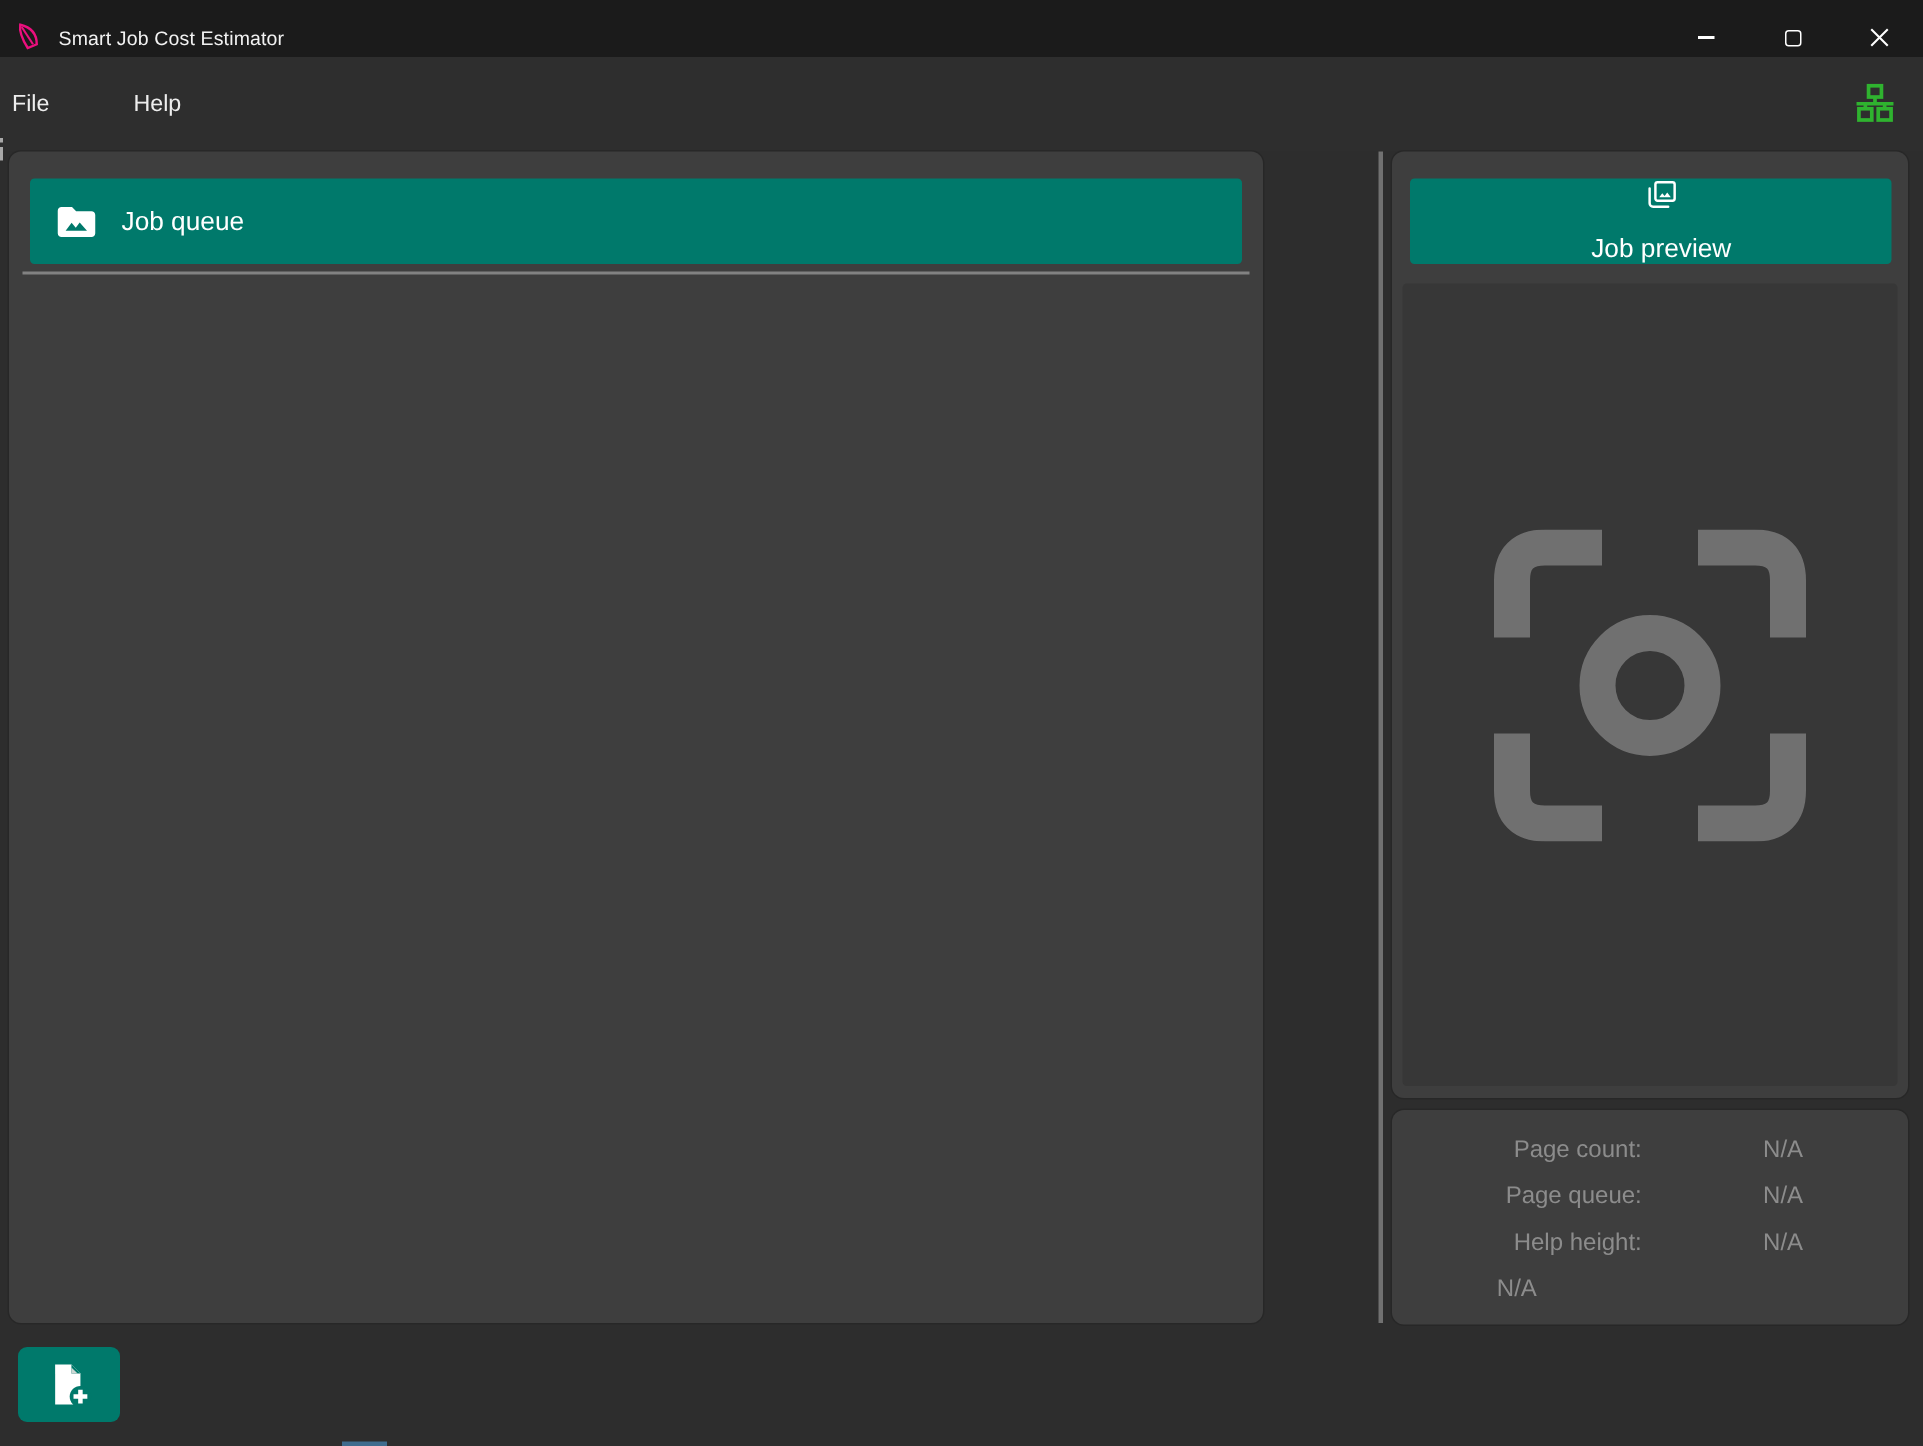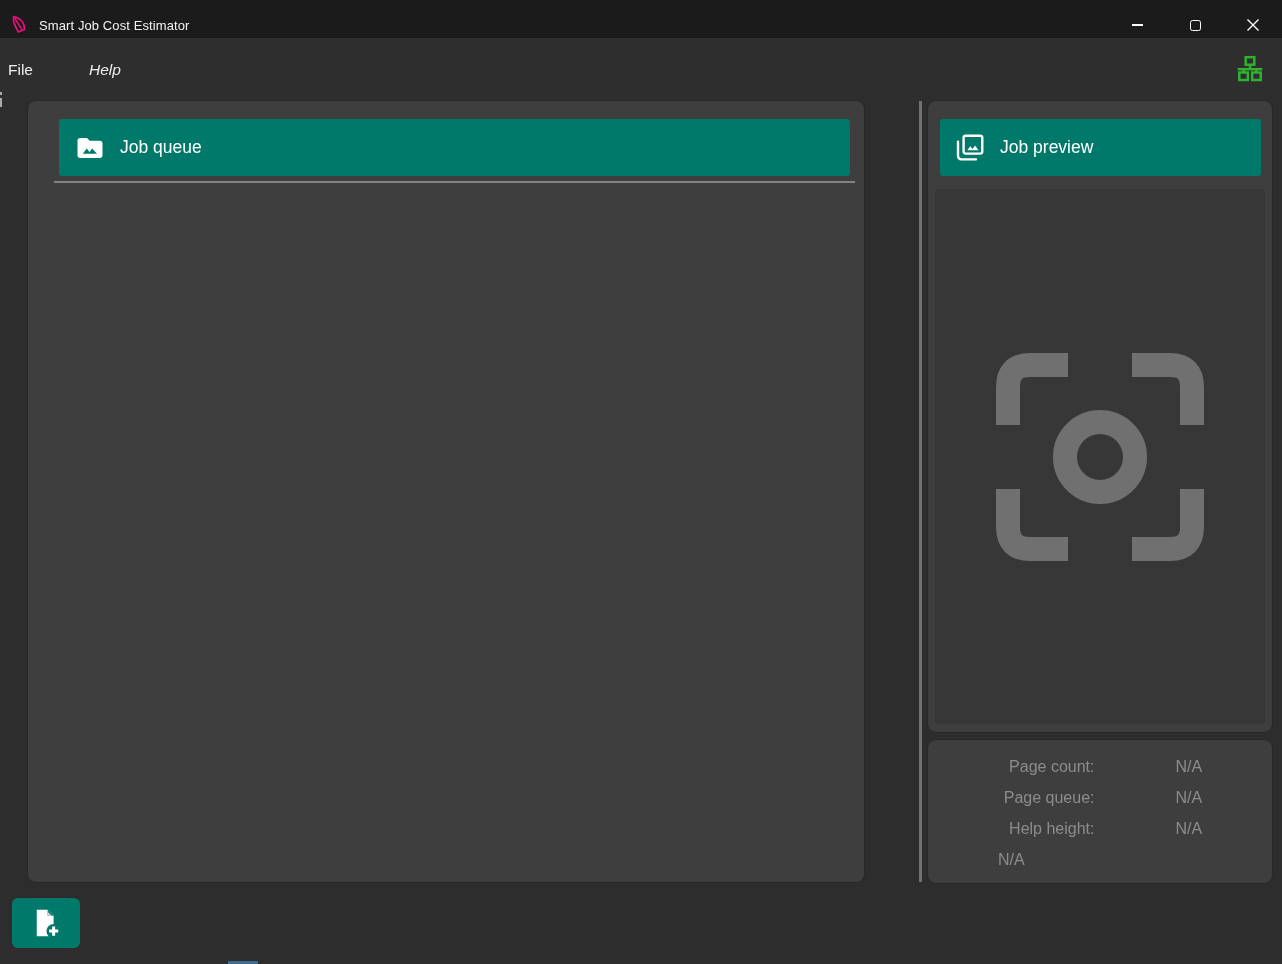--- a/index.html
+++ b/index.html
@@ -41,50 +41,50 @@
     background: #2e2e2e;
     display: flex; align-items: center;
   }
   .menu-item {
     color: #ededed; font-size: 15.5px; cursor: pointer;
     background: transparent; border: none;
     font-family: "Liberation Sans", sans-serif;
     padding: 8px 6px;
   }
   .menu-item.file { margin-left: 2px; }
-  .menu-item.help { margin-left: 44px; font-style: italic; }
+  .menu-item.help { margin-left: 44px; }
   .network-icon { position: absolute; right: 17px; top: 16px; width: 30px; height: 31px; cursor: pointer; }
 
   
   .panel {
     position: absolute;
     background: #3e3e3e;
     border-radius: 8px;
     box-shadow: 0 0 0 1px rgba(0,0,0,0.12);
   }
-  .left-panel  { left: 28px;  top: 101px; width: 836px; height: 781px; padding-left: 17px; }
+  .left-panel  { left: 6px;  top: 101px; width: 836px; height: 781px; }
   .right-panel { left: 928px; top: 101px; width: 344px; height: 631px; display: flex; flex-direction: column; }
   .info-panel  { left: 928px; top: 740px; width: 344px; height: 143px; }
 
   .splitter {
     position: absolute; left: 919px; top: 101px;
     width: 3px; height: 781px;
     background: #717171; cursor: col-resize;
   }
 
   .panel-header {
     height: 57px;
     background: #00796B;
     border-radius: 3px;
     display: flex; align-items: center;
     color: #ffffff;
     font-size: 17.5px;
   }
   .left-panel .panel-header  { margin: 18px 14px 0 14px; padding-left: 16px; gap: 15px; }
-  .right-panel .panel-header { margin: 18px 11px 0 12px; padding-left: 14px; gap: 14px; }
+  .right-panel .panel-header { margin: 18px 11px 0 12px; padding-left: 14px; gap: 14px; flex-direction: column; }
 
   .header-divider {
     height: 2px; background: #828282;
     margin: 5px 9px 0 9px;
   }
 
   .queue-list { position: absolute; left: 0; top: 186px; right: 0; bottom: 0; }
 
   .preview-area {
     flex: 1;

